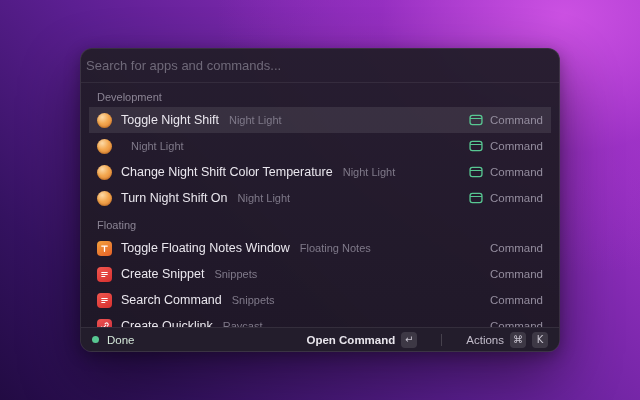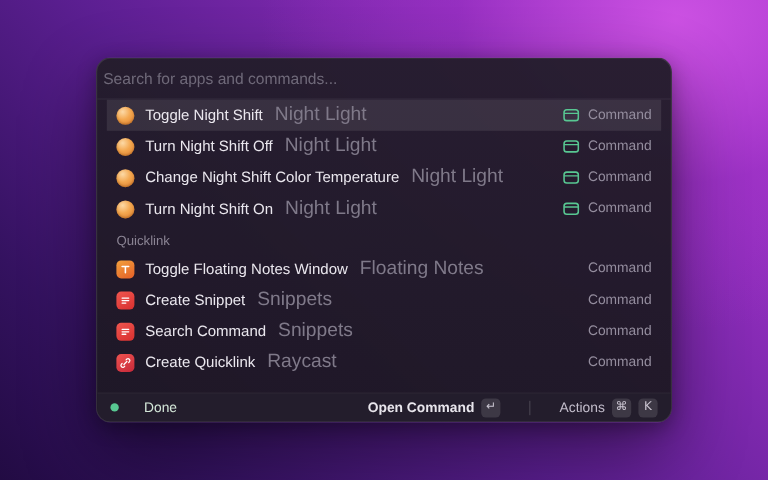--- a/index.html
+++ b/index.html
@@ -47,32 +47,32 @@
   .icon.app { border-radius:4px; }
   .icon.fn { background:linear-gradient(150deg,#f2a13d,#e55f27); }
   .icon.sn { background:linear-gradient(150deg,#f0564f,#d8302f); }
   .icon.ql { background:linear-gradient(150deg,#ef5350,#c62839); }
   .icon.app svg path { stroke:#fff; fill:none; stroke-linecap:round; stroke-linejoin:round; }
 
   .icon.acc { width:14px; height:14px; }
   .icon.acc rect, .icon.acc line { stroke:var(--accent-green,#58c792); fill:none; }
 
   .title { font-size:12.5px; color:#eae7ee; white-space:nowrap; }
-  .subtitle { font-size:16px; color:#7f7989; margin-left:10px; white-space:nowrap; }
+  .subtitle { font-size:11px; color:#7f7989; margin-left:10px; white-space:nowrap; }
   .right { margin-left:auto; display:flex; align-items:center; gap:7px; }
   .cmd { font-size:11.5px; color:#948d9e; }
 
   
   .footer {
     position:absolute; left:0; right:0; bottom:0; height:24px;
     display:flex; align-items:center; padding:0 11px;
     background:#231d2c; border-top:1px solid rgba(255,255,255,0.08);
     border-radius:0 0 11px 11px;
   }
-  .f-left { display:flex; align-items:center; gap:21px; }
+  .f-left { display:flex; align-items:center; gap:8px; }
   .status-dot { width:7px; height:7px; border-radius:50%; background:var(--accent-green,#58c792); }
   .status-text { font-size:11.5px; color:#d3e6d8; }
   .f-right { margin-left:auto; display:flex; align-items:center; gap:22px; }
   .f-action { display:flex; align-items:center; gap:6px; cursor:default; }
   .f-label-strong { font-size:11.5px; font-weight:700; color:#e8e5ec; }
   .f-label { font-size:11.5px; color:#c2bcca; }
   .keycap {
     min-width:16px; height:16px; padding:0 3px; border-radius:4px;
     background:rgba(255,255,255,0.12); color:#cac5d1; font-size:10px;
     display:inline-flex; align-items:center; justify-content:center;
@@ -85,39 +85,39 @@
 
 <div id="screen">
   <div class="window">
 
     <div class="searchbar">
       <input type="text" placeholder="Search for apps and commands..." style="">
     </div>
 
     <div class="list">
 
+      <div class="section-title">Development</div>
 
       <div class="row selected">
         <span class="icon night"></span>
         <span class="title">Toggle Night Shift</span>
         <span class="subtitle">Night Light</span>
         <span class="right">
           <span class="icon acc">
             <svg width="14" height="14" viewBox="0 0 16 16">
                 <rect x="1.2" y="2.8" width="13.6" height="10.4" rx="2.6" stroke-width="1.5"></rect>
                 <line x1="1.2" y1="6.3" x2="14.8" y2="6.3" stroke-width="1.3"></line>
               </svg>
           </span>
           <span class="cmd">Command</span>
         </span>
       </div>
 
       <div class="row">
         <span class="icon night"></span>
-        <span class="title">Turn Night Shift Off</span>
         <span class="subtitle">Night Light</span>
         <span class="right">
           <span class="icon acc">
             <svg width="14" height="14" viewBox="0 0 16 16">
                 <rect x="1.2" y="2.8" width="13.6" height="10.4" rx="2.6" stroke-width="1.5"></rect>
                 <line x1="1.2" y1="6.3" x2="14.8" y2="6.3" stroke-width="1.3"></line>
               </svg>
           </span>
           <span class="cmd">Command</span>
         </span>
@@ -146,21 +146,21 @@
           <span class="icon acc">
             <svg width="14" height="14" viewBox="0 0 16 16">
                 <rect x="1.2" y="2.8" width="13.6" height="10.4" rx="2.6" stroke-width="1.5"></rect>
                 <line x1="1.2" y1="6.3" x2="14.8" y2="6.3" stroke-width="1.3"></line>
               </svg>
           </span>
           <span class="cmd">Command</span>
         </span>
       </div>
 
-      <div class="section-title">Quicklink</div>
+      <div class="section-title">Floating</div>
 
       <div class="row">
         <span class="icon app fn">
           <svg width="11" height="11" viewBox="0 0 16 16">
               <path d="M4 4.5h8 M8 4.5v7.5" stroke-width="1.9"></path>
             </svg>
         </span>
         <span class="title">Toggle Floating Notes Window</span>
         <span class="subtitle">Floating Notes</span>
         <span class="right">

